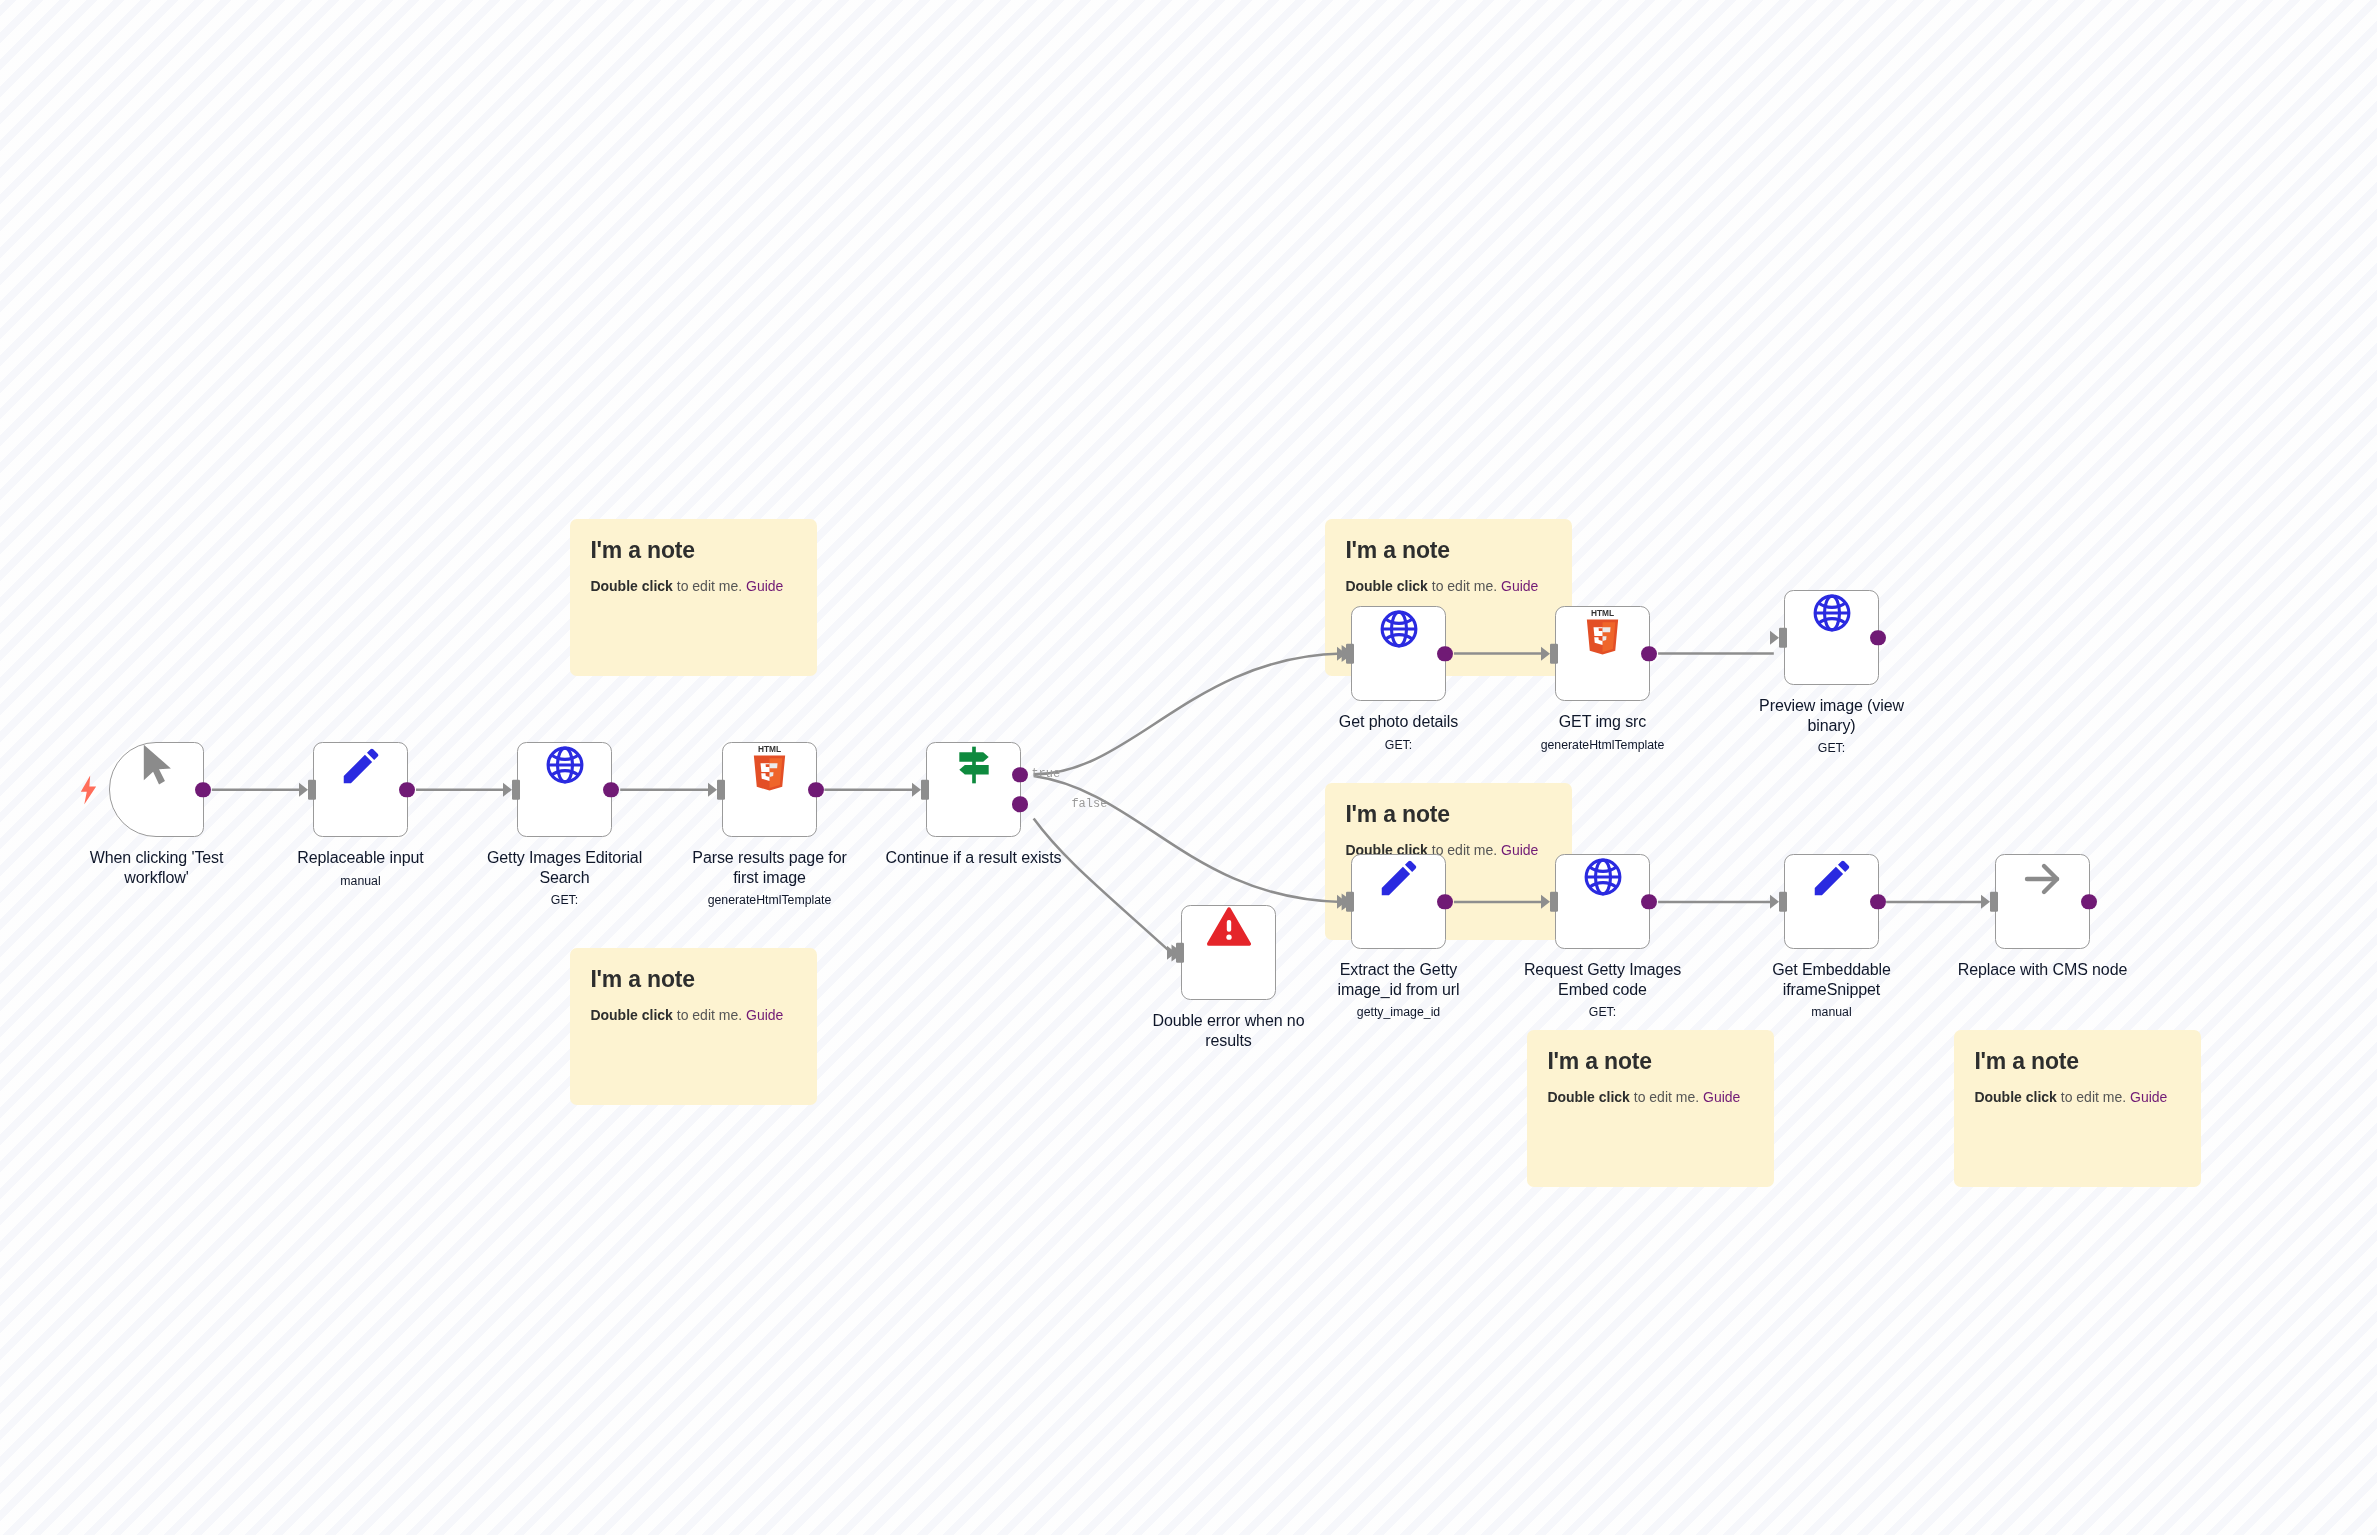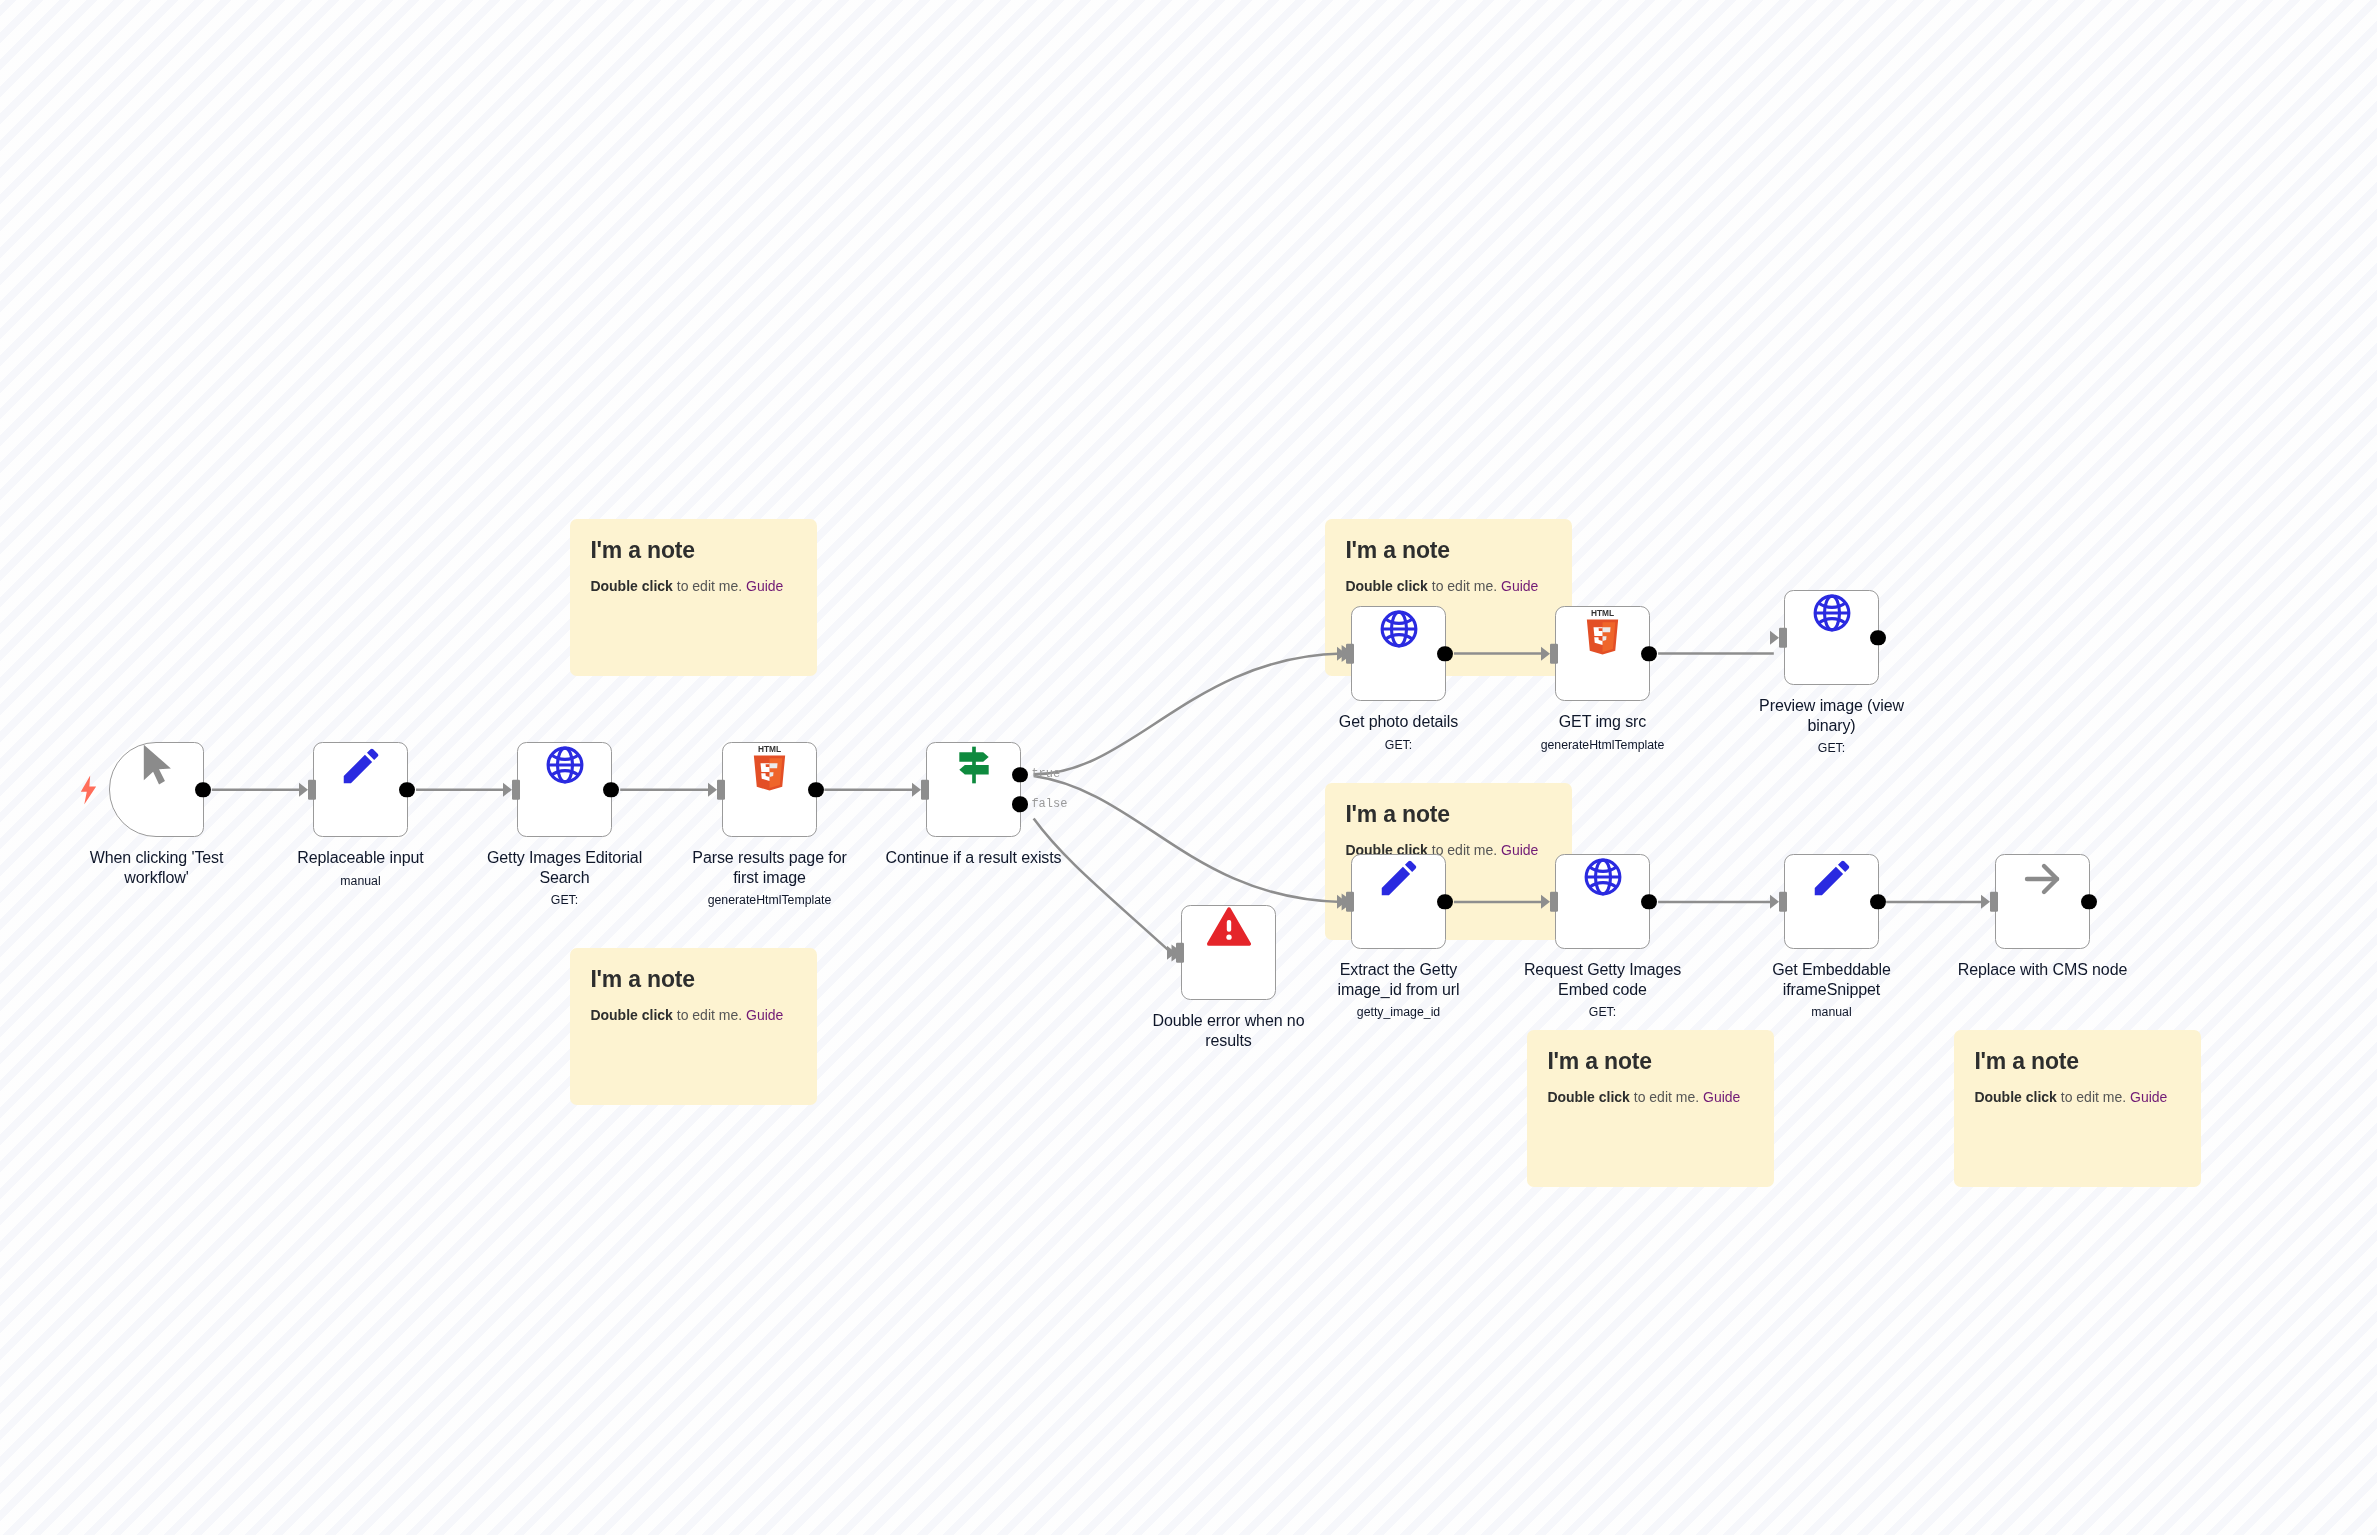--- a/index.html
+++ b/index.html
@@ -84,21 +84,21 @@
     color:#0f172a;
     margin-top:6px;
     line-height:1.2;
   }
 
   
   .ep-out{
     position:absolute;
     right:-7.7px;top:50%;
     width:15.3px;height:15.3px;border-radius:50%;
-    background:#000000;
+    background:#701a75;
     transform:translateY(-50%);
     font-family:Liberation Mono, monospace;
   }
   .ep-out.o-true{top:34%;}
   .ep-out.o-false{top:66%;}
   .ep-in{
     position:absolute;
     left:-6px;top:50%;
     width:7.7px;height:20.4px;
     background:#8e8e8e;
@@ -265,21 +265,21 @@
       <div class="ep-in"></div>
       <svg class="icon-svg" width="44" height="44" viewBox="0 0 24 24">
         <rect x="11" y="2" width="2" height="20" fill="#0e8a3e"></rect>
         <path d="M4 5 h13 l3 2.6 l-3 2.6 H4 z" fill="#0e8a3e"></path>
         <path d="M20 12 H7 l-3 2.6 l3 2.6 h13 z" fill="#0e8a3e"></path>
       </svg>
       <div class="ep-out o-true">
         <span class="out-label" style="top:7.7px;">true</span>
       </div>
       <div class="ep-out o-false">
-        <span class="out-label" style="top:7.7px;">false</span>
+        <span class="out-label" style="top:7.7px;margin-left:40px;">false</span>
       </div>
     </div>
     <div class="node-labels">
       <div class="node-title">Continue if a result exists</div>
     </div>
   </div>
 
   <div class="node" style="left:1181px;top:905px;">
     <div class="node-box">
       <div class="ep-in"></div>

